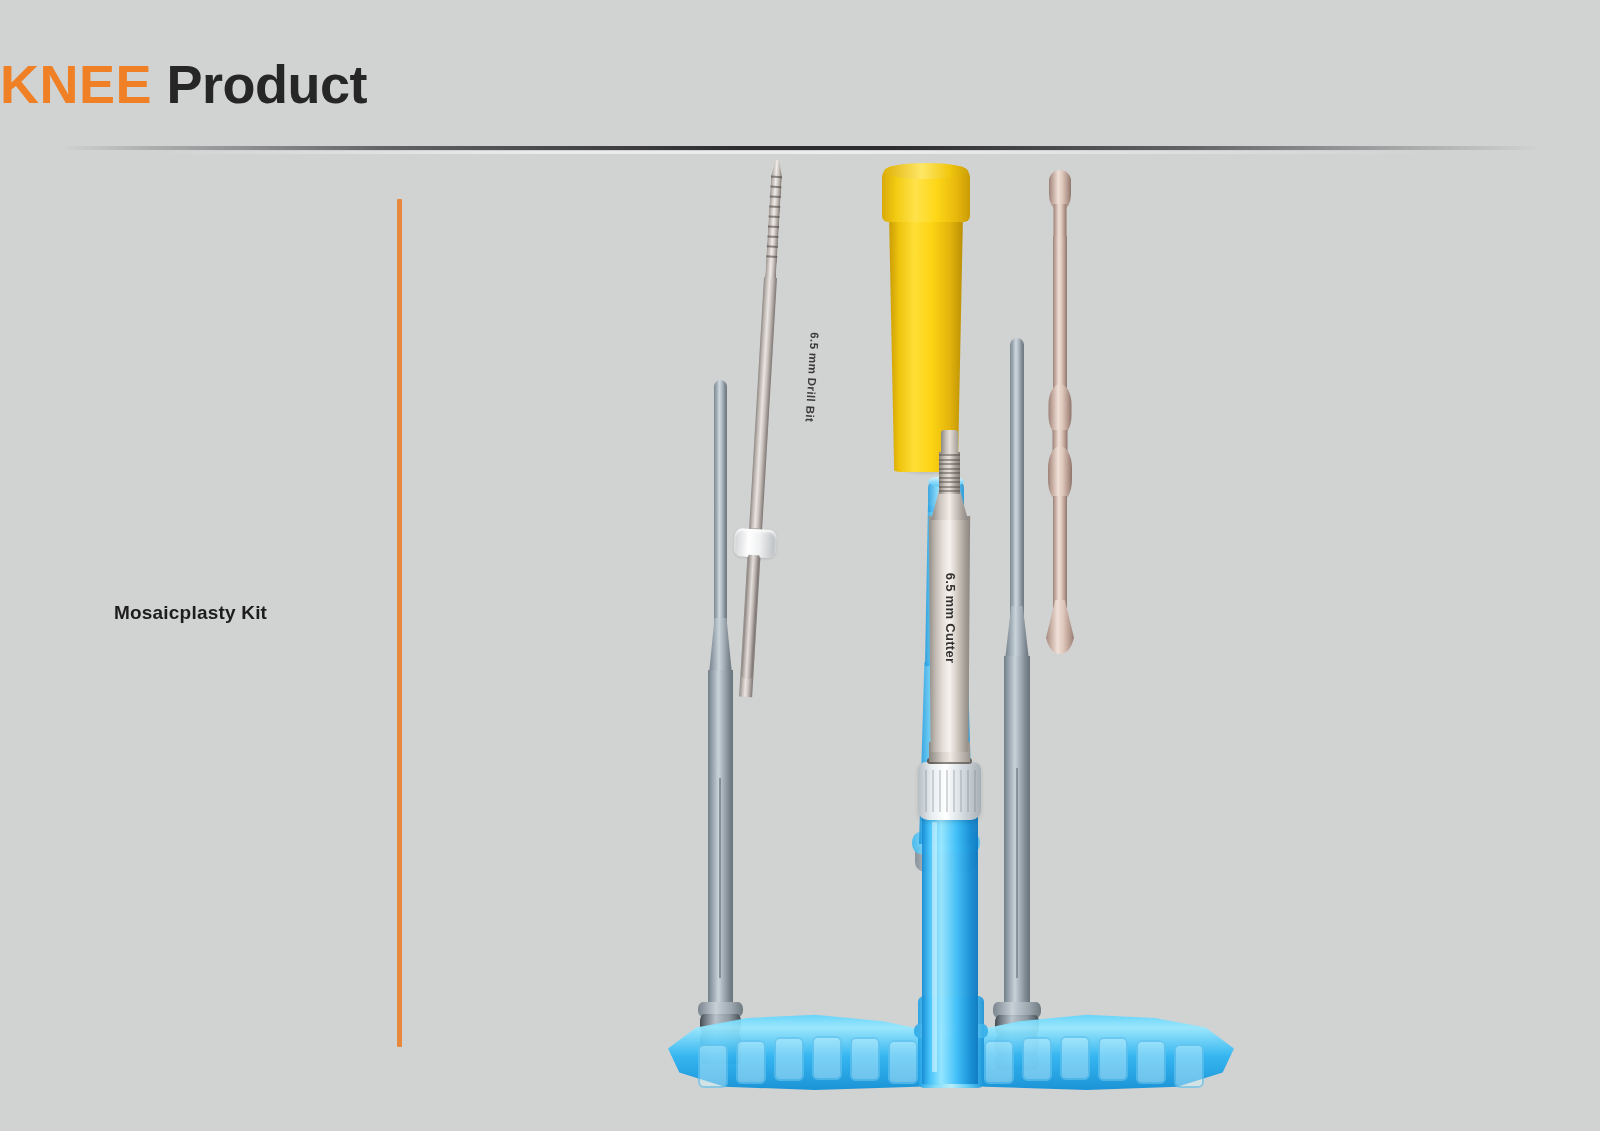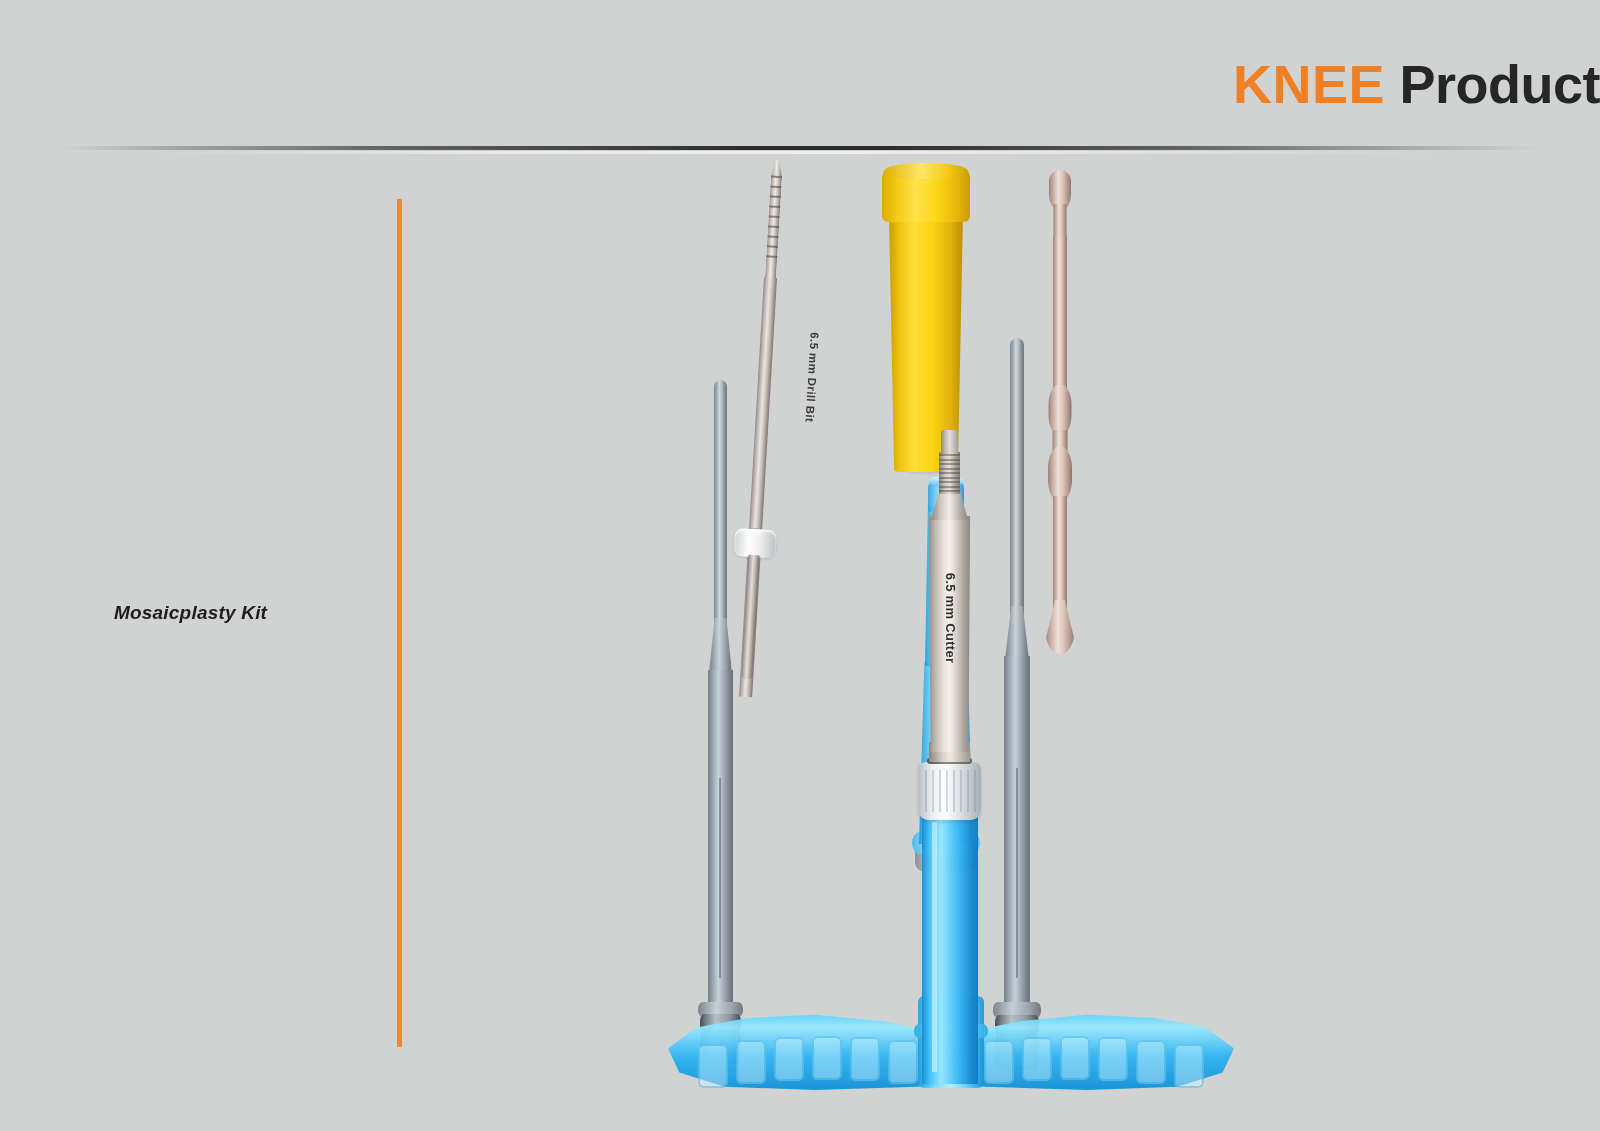--- a/index.html
+++ b/index.html
@@ -20,21 +20,21 @@
     position: absolute;
     top: 0; left: 0;
     width: 1600px;
     height: 150px;
   }
   .page-title {
     position: absolute;
     top: 52px;
     left: 0;
     width: 1600px;
-    text-align: right;
+    text-align: left;
     font-size: 54px;
     font-weight: 700;
     letter-spacing: -0.5px;
     line-height: 64px;
     color: #262626;
     white-space: nowrap;
   }
   .title-accent {
     color: #f08025;
     font-weight: 800;
@@ -76,21 +76,20 @@
   
   .caption-label {
     position: absolute;
     left: 114px;
     top: 602px;
     font-size: 19px;
     font-weight: 700;
     letter-spacing: 0.2px;
     color: #1d1d1d;
     white-space: nowrap;
-    font-style: italic;
   }
   .vertical-divider {
     position: absolute;
     left: 397px;
     top: 199px;
     width: 5px;
     height: 848px;
     background: #e8883c;
     border-radius: 1px;
   }

